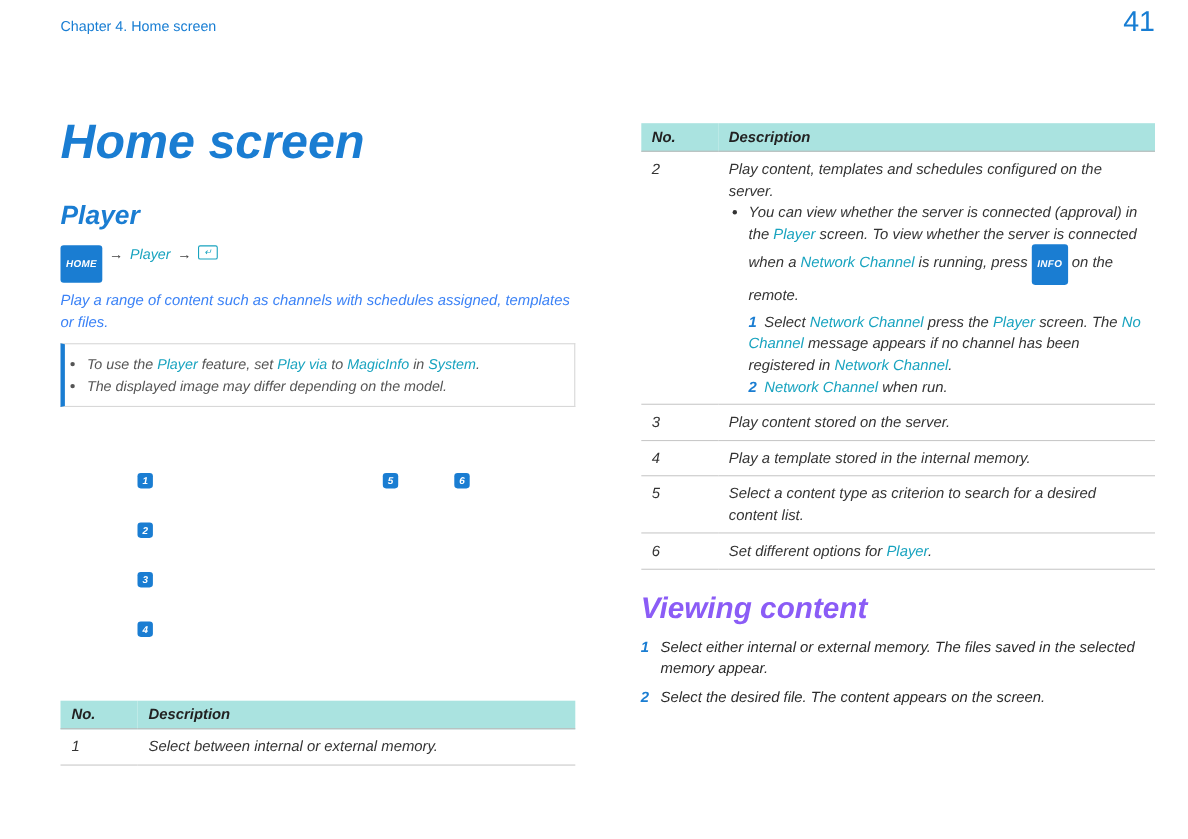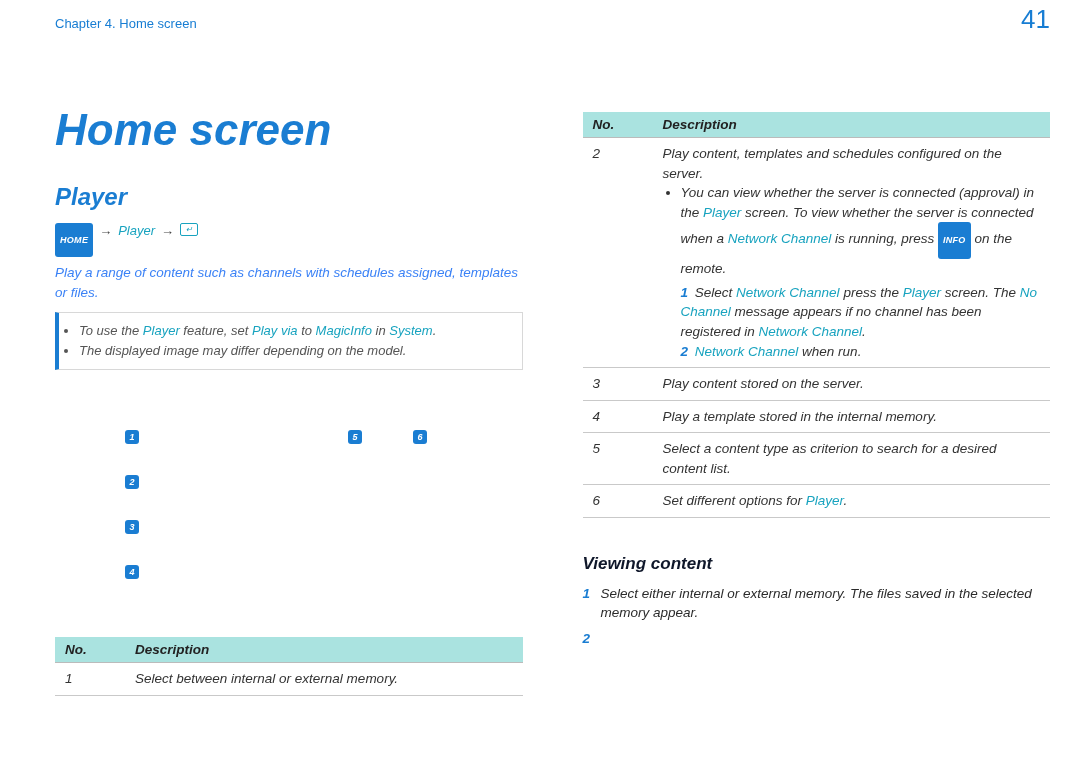--- a/index.html
+++ b/index.html
@@ -5,21 +5,21 @@
   * { margin: 0; padding: 0; box-sizing: border-box; }
   html, body { width: 1080px; height: 763px; background: #fff; font-family: Arial, Helvetica, sans-serif; color: #2b2b2b; }
   .page { position: relative; width: 1080px; height: 763px; padding: 14px 30px 0 55px; }
   .header-row { display: flex; justify-content: space-between; align-items: baseline; margin-bottom: 70px; }
   .chapter { color: #177dd3; font-size: 13px; }
   .pagenum { color: #177dd3; font-size: 26px; margin-top: -10px; margin-left: 32px; }
   .cols { display: flex; gap: 60px; font-style: italic; }
   .col { width: 475px; }
   .h1 { color: #1a7dd2; font-size: 44px; font-weight: bold; margin-bottom: 28px; }
   .h2 { color: #1a7dd2; font-size: 24px; font-weight: bold; margin-bottom: 12px; }
-  .sub-h2 { color: #0f172a; font-size: 17px; font-weight: bold; margin-top: 36px; margin-bottom: 10px; }
+  .sub-h2 { color: #8b5cf6; font-size: 27px; font-weight: bold; margin-top: 20px; margin-bottom: 10px; }
   .nav-line { font-size: 13px; display: flex; align-items: flex-start; gap: 6px; margin-bottom: 6px; }
   .kbd { display: inline-flex; align-items: center; justify-content: center; background: #1a7dd2; color: #fff; font-size: 9px; font-weight: bold; padding: 12px 5px; border-radius: 3px; letter-spacing: 0.3px; }
   .arrow { color: #444; font-size: 13px; }
   .link { color: #18a3bf; }
   .body { font-size: 13.5px; line-height: 1.45; color: #3b82f6; }
   .note-box { border: 1px solid #d8d8d8; border-left: 4px solid #1a7dd2; padding: 8px 4px; margin-top: 10px; font-size: 13px; color: #555; line-height: 1.55; }
   .note-box ul { list-style: disc; padding-left: 16px; }
   .diagram { margin-top: 60px; height: 200px; position: relative; }
   .callout { position: absolute; width: 14px; height: 14px; border-radius: 3px; background: #1a7dd2; color: #fff; font-size: 9px; font-weight: bold; display: flex; align-items: center; justify-content: center; }
   table { width: 100%; border-collapse: collapse; font-size: 13.5px; margin-top: 7px; }
@@ -145,18 +145,19 @@
       <div class="sub-h2">Viewing content</div>
 
       <div class="ol-list">
         <div class="ol-row">
           <div class="num">1</div>
           <div>Select either internal or external memory. The files saved in the selected memory appear.</div>
         </div>
         <div class="ol-row">
           <div class="num">2</div>
           <div>
+            <div>Select the desired file. The content appears on the screen.</div>
           </div>
         </div>
       </div>
     </div>
   </div>
 </div>
 
 </body></html>

